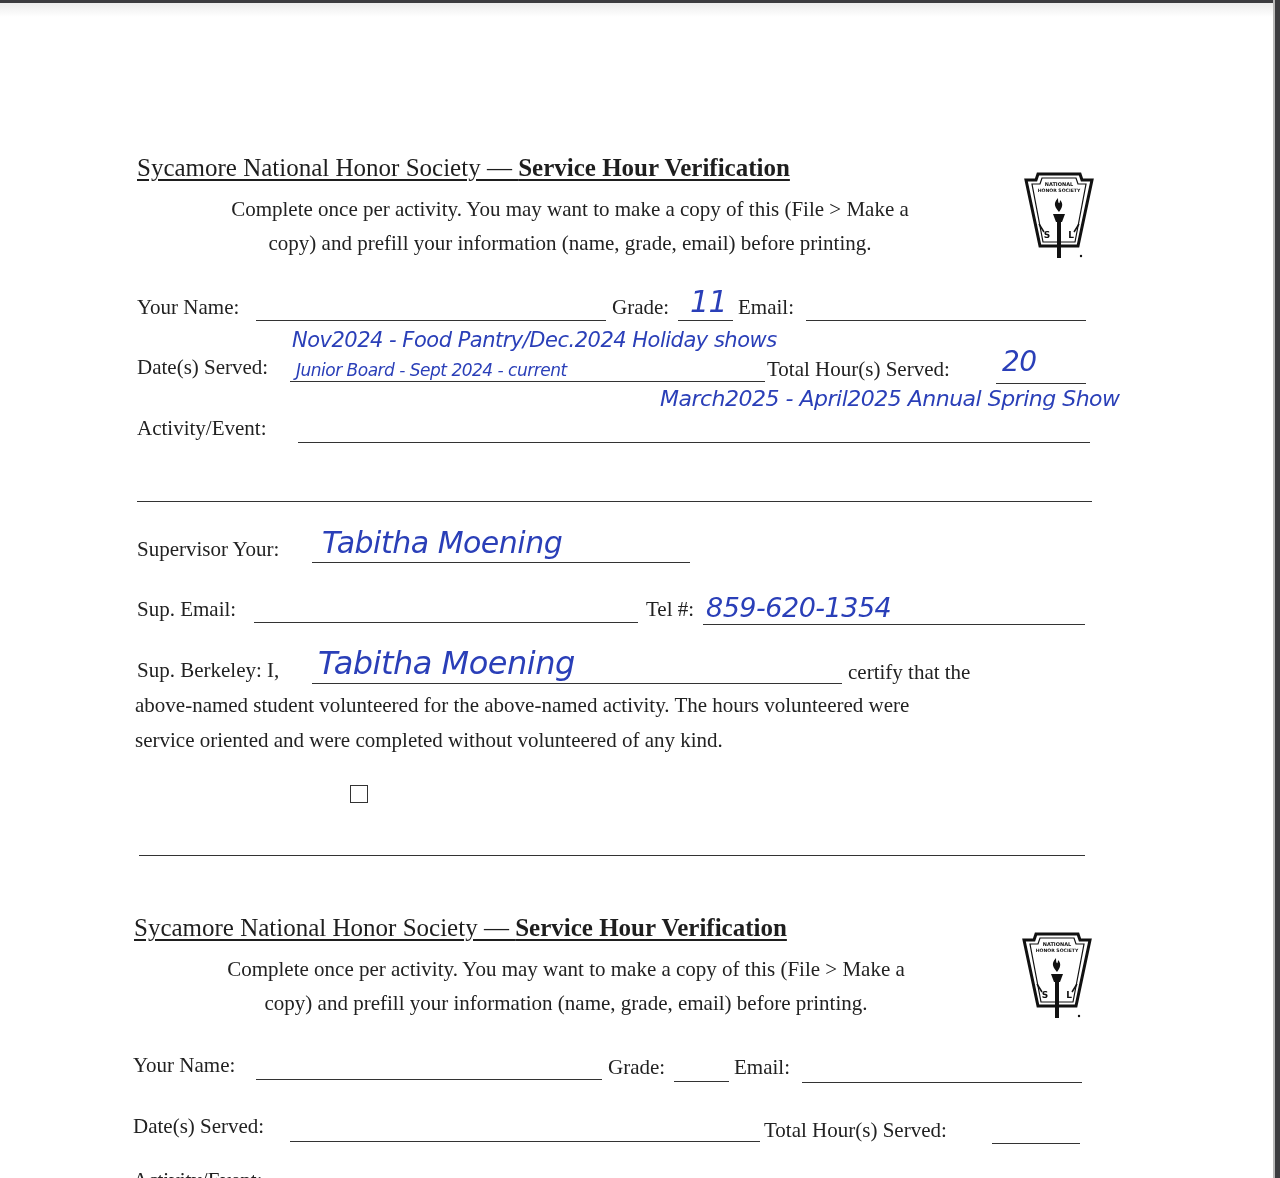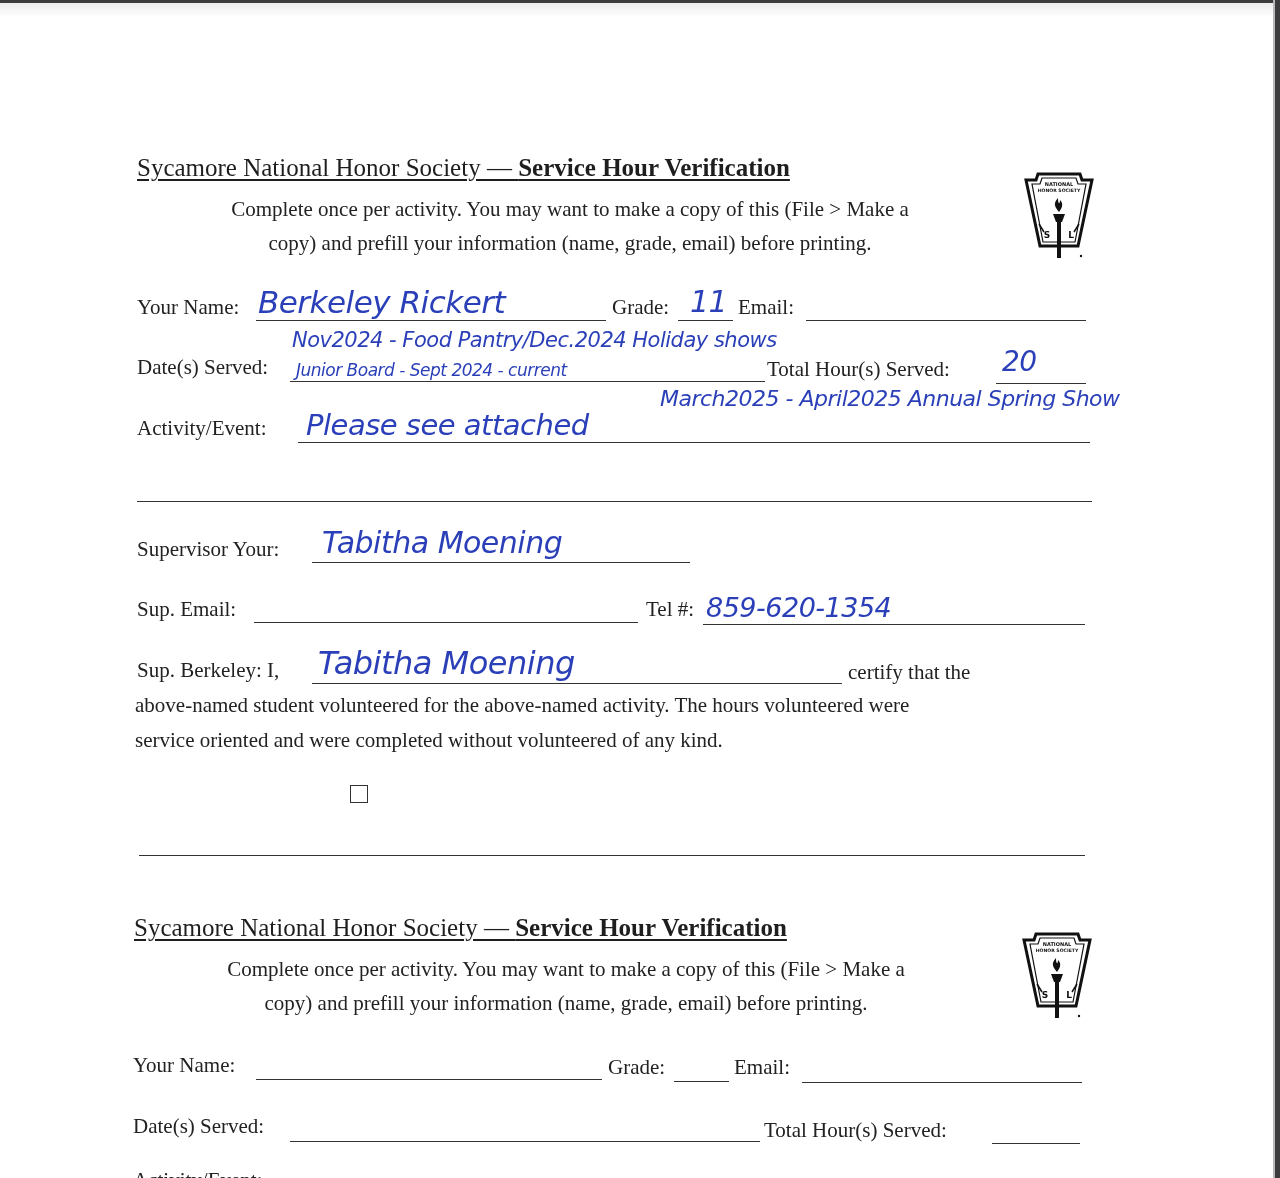--- a/index.html
+++ b/index.html
@@ -54,38 +54,36 @@
     <path d="M31 42 L43 42 L40 50 L34 50 Z" fill="#111"></path>
     <rect x="35" y="50" width="4" height="36" fill="#111"></rect>
     <text x="25" y="66" font-size="9" text-anchor="middle" font-family="DejaVu Sans, sans-serif" font-weight="bold" fill="#111">S</text>
     <text x="49" y="66" font-size="9" text-anchor="middle" font-family="DejaVu Sans, sans-serif" font-weight="bold" fill="#111">L</text>
     <path d="M17 52 L22 60 M57 52 L52 60" stroke="#111" stroke-width="1.5"></path>
     <circle cx="59" cy="84" r="1.2" fill="#111"></circle>
   </svg>
 
   <div class="label" style="left:137px;top:295px;">Your Name:</div>
   <div class="line" style="left:256px;top:320px;width:350px;"></div>
-  <div class="hand" style="left:258px;top:284px;font-size:31px;">Berkeley Rickert</div>
   <div class="label" style="left:612px;top:295px;">Grade:</div>
   <div class="line" style="left:678px;top:320px;width:55px;"></div>
   <div class="hand" style="left:690px;top:284px;font-size:30px;">11</div>
   <div class="label" style="left:738px;top:295px;">Email:</div>
   <div class="line" style="left:806px;top:320px;width:280px;"></div>
 
   <div class="label" style="left:137px;top:355px;">Date(s) Served:</div>
   <div class="line" style="left:290px;top:381px;width:475px;"></div>
   <div class="hand" style="left:292px;top:328px;font-size:21px;">Nov2024 - Food Pantry/Dec.2024 Holiday shows</div>
   <div class="hand" style="left:296px;top:360px;font-size:17px;">Junior Board - Sept 2024 - current</div>
   <div class="label" style="left:767px;top:357px;">Total Hour(s) Served:</div>
   <div class="line" style="left:996px;top:383px;width:90px;"></div>
   <div class="hand" style="left:1002px;top:345px;font-size:28px;">20</div>
 
   <div class="label" style="left:137px;top:416px;">Activity/Event:</div>
   <div class="line" style="left:298px;top:442px;width:792px;"></div>
-  <div class="hand" style="left:306px;top:408px;font-size:29px;">Please see attached</div>
   <div class="hand" style="left:660px;top:386px;font-size:22px;">March2025 - April2025 Annual Spring Show</div>
   <div class="line" style="left:137px;top:501px;width:955px;"></div>
 
   <div class="label" style="left:137px;top:537px;">Supervisor Your:</div>
   <div class="line" style="left:312px;top:562px;width:378px;"></div>
   <div class="hand" style="left:322px;top:525px;font-size:30px;">Tabitha Moening</div>
 
   <div class="label" style="left:137px;top:597px;">Sup. Email:</div>
   <div class="line" style="left:254px;top:622px;width:384px;"></div>
   <div class="label" style="left:646px;top:597px;">Tel #:</div>

